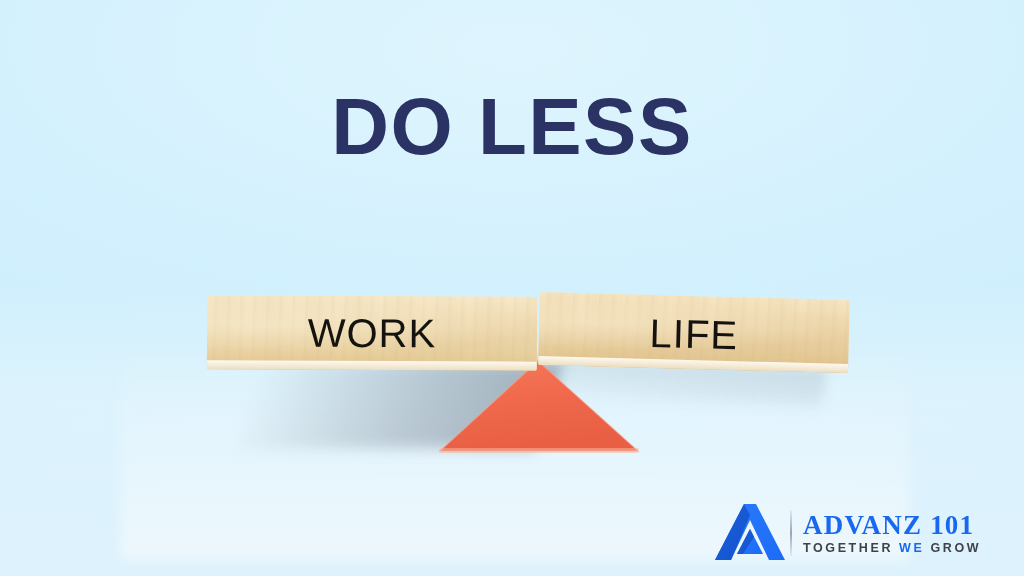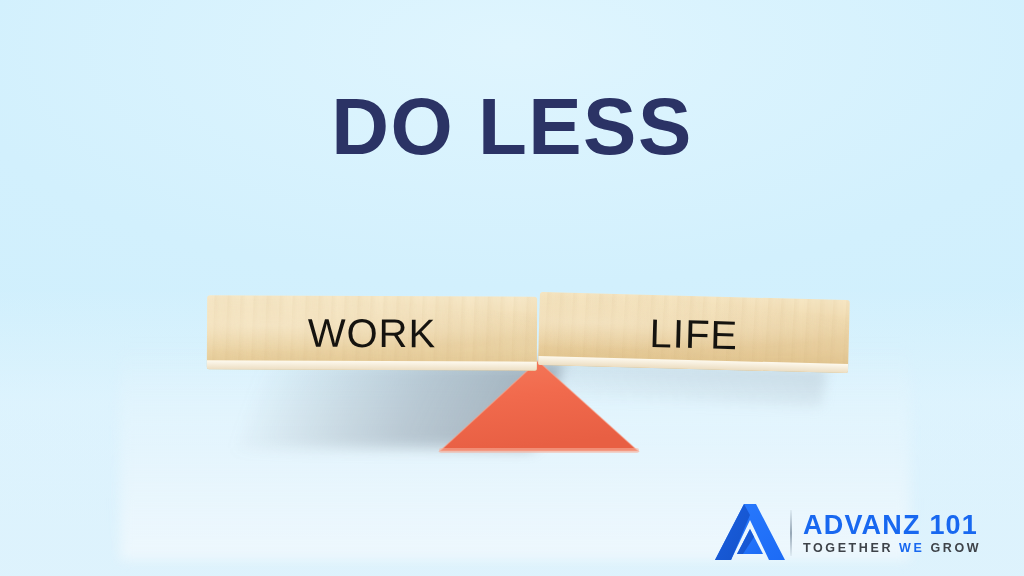--- a/index.html
+++ b/index.html
@@ -173,21 +173,21 @@
     margin: 0 11px 0 3px;
     flex: 0 0 auto;
   }
   .logo-text { display: flex; flex-direction: column; justify-content: center; }
   .logo-name {
     color: #1868f0;
     font-size: 27px;
     line-height: 29px;
     font-weight: 800;
     letter-spacing: 1.2px;
-    font-family: Liberation Sans, sans-serif;
+    font-family: Liberation Serif, serif;
   }
   .logo-tagline {
     font-size: 12.5px;
     line-height: 16px;
     font-weight: 700;
     letter-spacing: 2.6px;
     color: #3e4349;
     margin-top: 0;
     white-space: nowrap;
     text-align: right;

